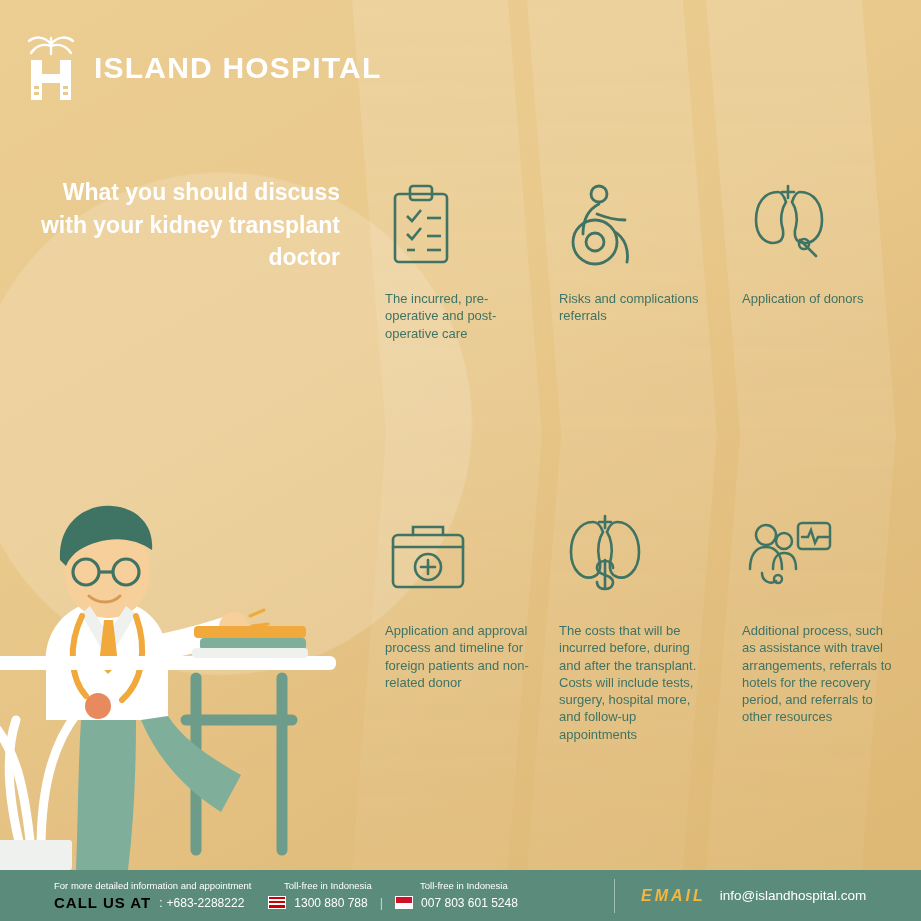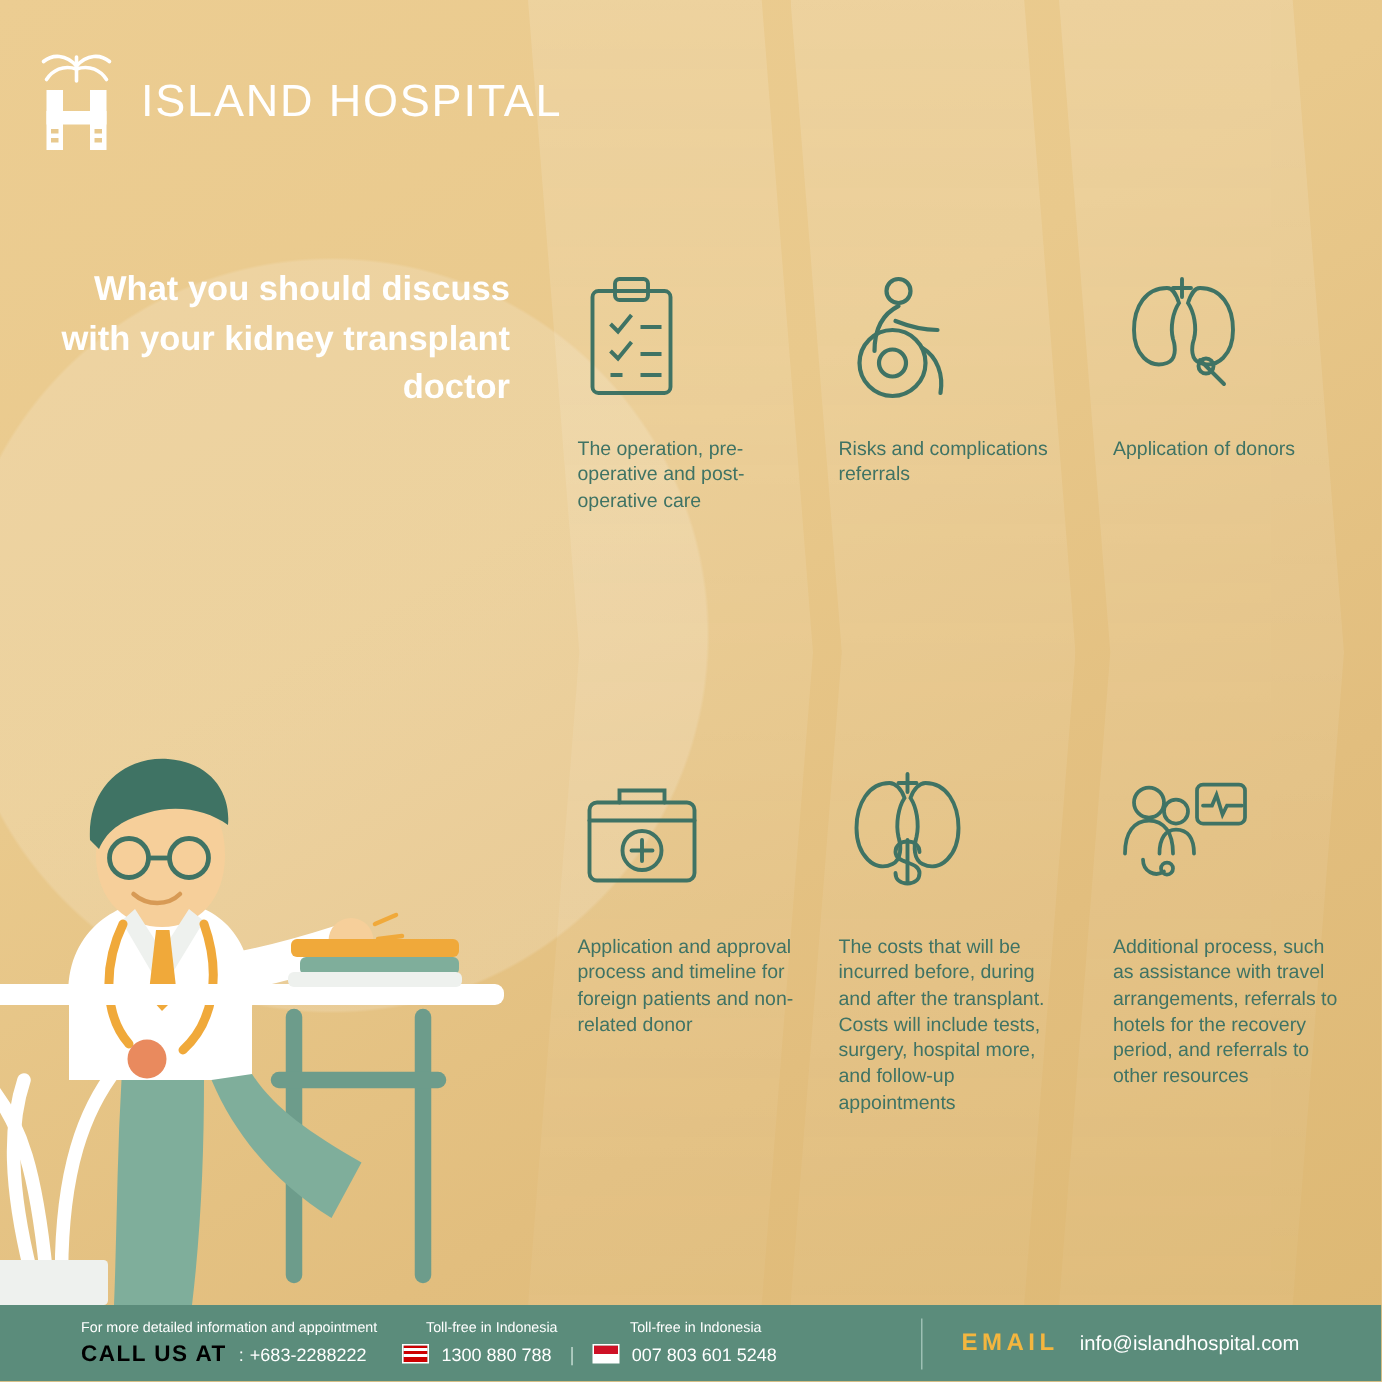--- a/index.html
+++ b/index.html
@@ -22,21 +22,21 @@
   .band .shape{
     width:100%;height:100%;
     background:linear-gradient(180deg, rgba(255,255,255,0.38), rgba(255,255,255,0.12));
     clip-path:polygon(0 0, 82% 0, 100% 50%, 82% 100%, 0 100%, 18% 50%);
   }
 
   
   #logo{position:absolute;left:22px;top:32px;display:flex;align-items:center;gap:14px;}
   .logo-mark{position:relative;width:58px;height:72px;}
   .logo-name{
-    color:#ffffff;font-size:30px;font-weight:normal;letter-spacing:1.2px;
+    color:#ffffff;font-size:30px;font-weight:bold;letter-spacing:1.2px;
   }
 
   
   #headline{
     position:absolute;left:30px;top:176px;width:310px;
     text-align:right;color:#ffffff;font-size:23px;line-height:1.42;
     font-weight:bold;
   }
 
   
@@ -62,21 +62,21 @@
   #footer .left{padding-left:54px;width:560px;}
   #footer .l1{font-size:9.5px;display:flex;gap:0;align-items:flex-end;}
   #footer .l1 span{display:inline-block;}
   #footer .l2{display:flex;align-items:center;gap:8px;margin-top:3px;}
   .call{color:#000000;font-weight:bold;font-size:15px;letter-spacing:1px;}
   .phone{font-size:12px;}
   .sep{color:#bcd6cc;font-size:13px;padding:0 4px;}
   .flagbox{display:inline-block;width:16px;height:11px;border:1px solid #ffffff;vertical-align:-1px;}
   #footer .right{display:flex;align-items:center;gap:14px;}
   .vline{width:1px;height:34px;background:#9dc0b4;margin-right:12px;}
-  .email-label{color:#f4b63f;font-weight:bold;font-size:16px;letter-spacing:3px;}
+  .email-label{color:#f4b63f;font-weight:bold;font-size:16px;letter-spacing:3px;font-style:italic;}
   .email-val{font-size:13.5px;}
 </style>
 </head>
 <body>
 
 <div id="canvas">
 
   <div class="band" style="left:352px;">
       <div class="shape"></div>
     </div>
@@ -177,21 +177,21 @@
           <rect x="25" y="6" width="22" height="14" rx="3"></rect>
           <path d="M22 36 l5 5 l9 -11"></path>
           <path d="M42 38 h14"></path>
           <path d="M22 54 l5 5 l9 -11"></path>
           <path d="M42 56 h14"></path>
           <path d="M22 70 h8"></path>
           <path d="M42 70 h14"></path>
         </g>
       </svg>
     </div>
-    <div class="txt">The operation, pre-operative and post-operative care</div>
+    <div class="txt">The incurred, pre-operative and post-operative care</div>
   </div>
 
   <div class="item r1 c2">
     <div class="ico">
       <svg width="80" height="92" viewBox="0 0 80 92">
         <g stroke="#3f7364" stroke-width="2.8" fill="none" stroke-linecap="round">
           <circle cx="40" cy="14" r="8"></circle>
           <path d="M40 24 C28 30 24 42 24 54"></path>
           <path d="M38 34 C48 38 58 40 66 40"></path>
           <circle cx="36" cy="62" r="22"></circle>

